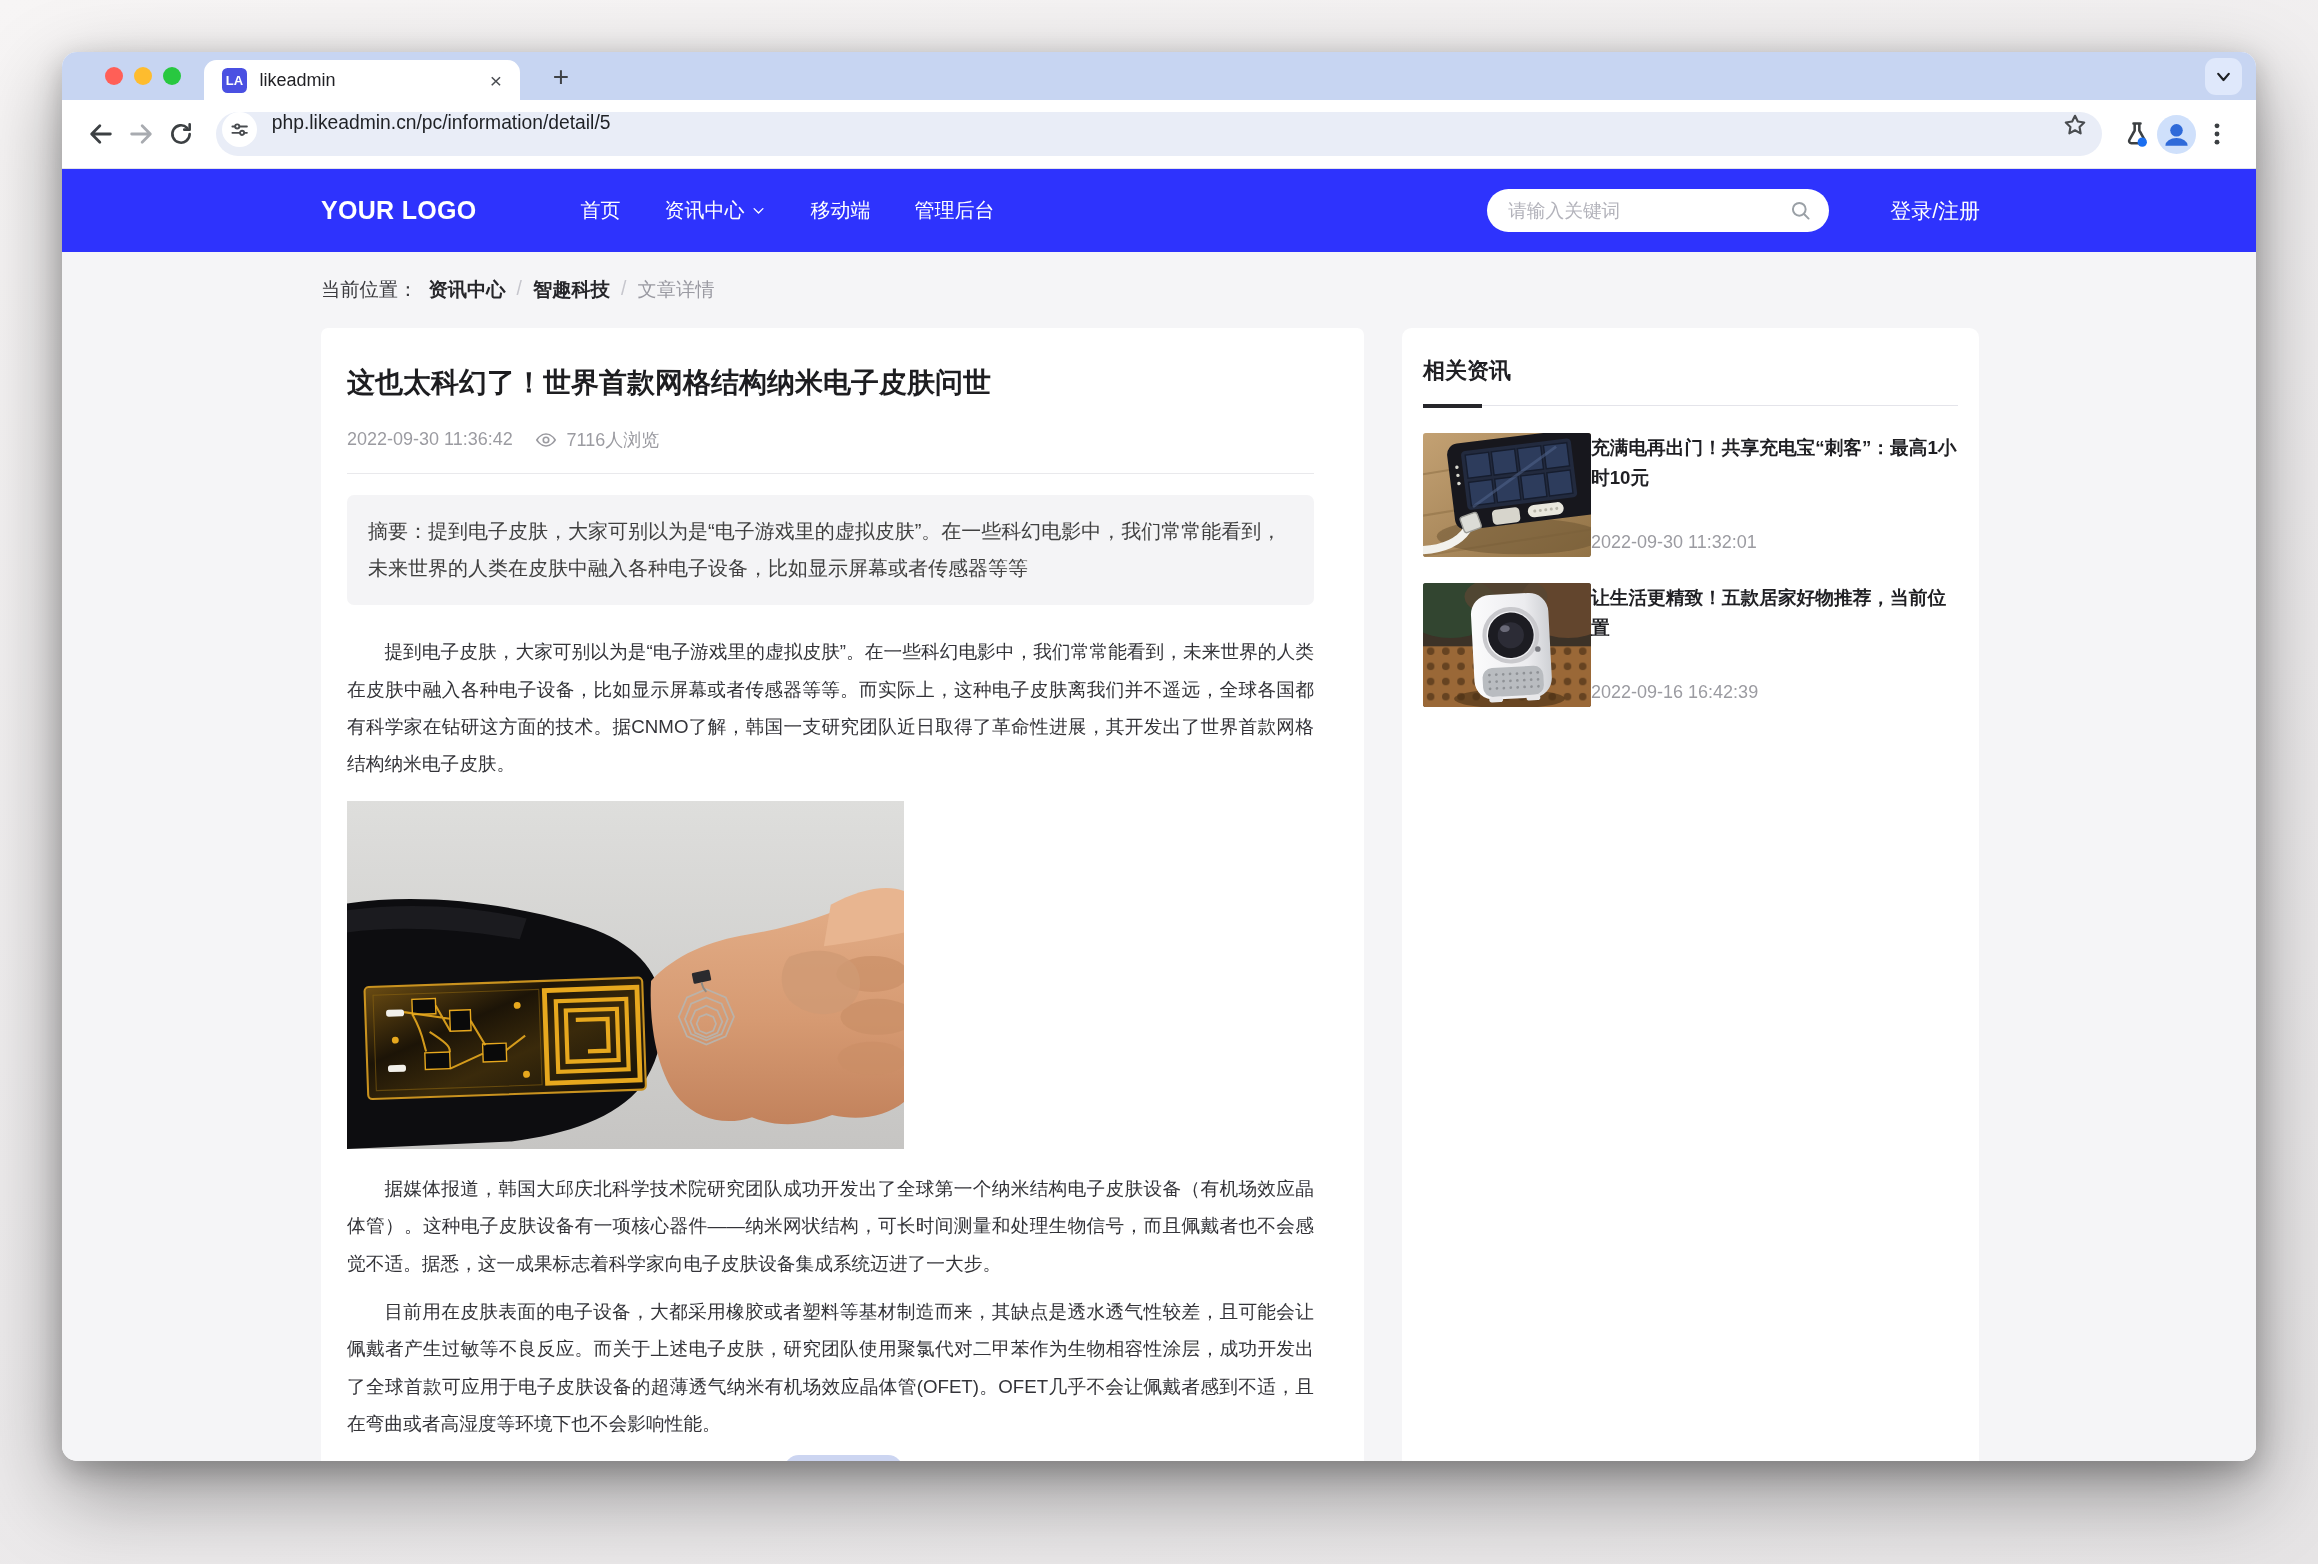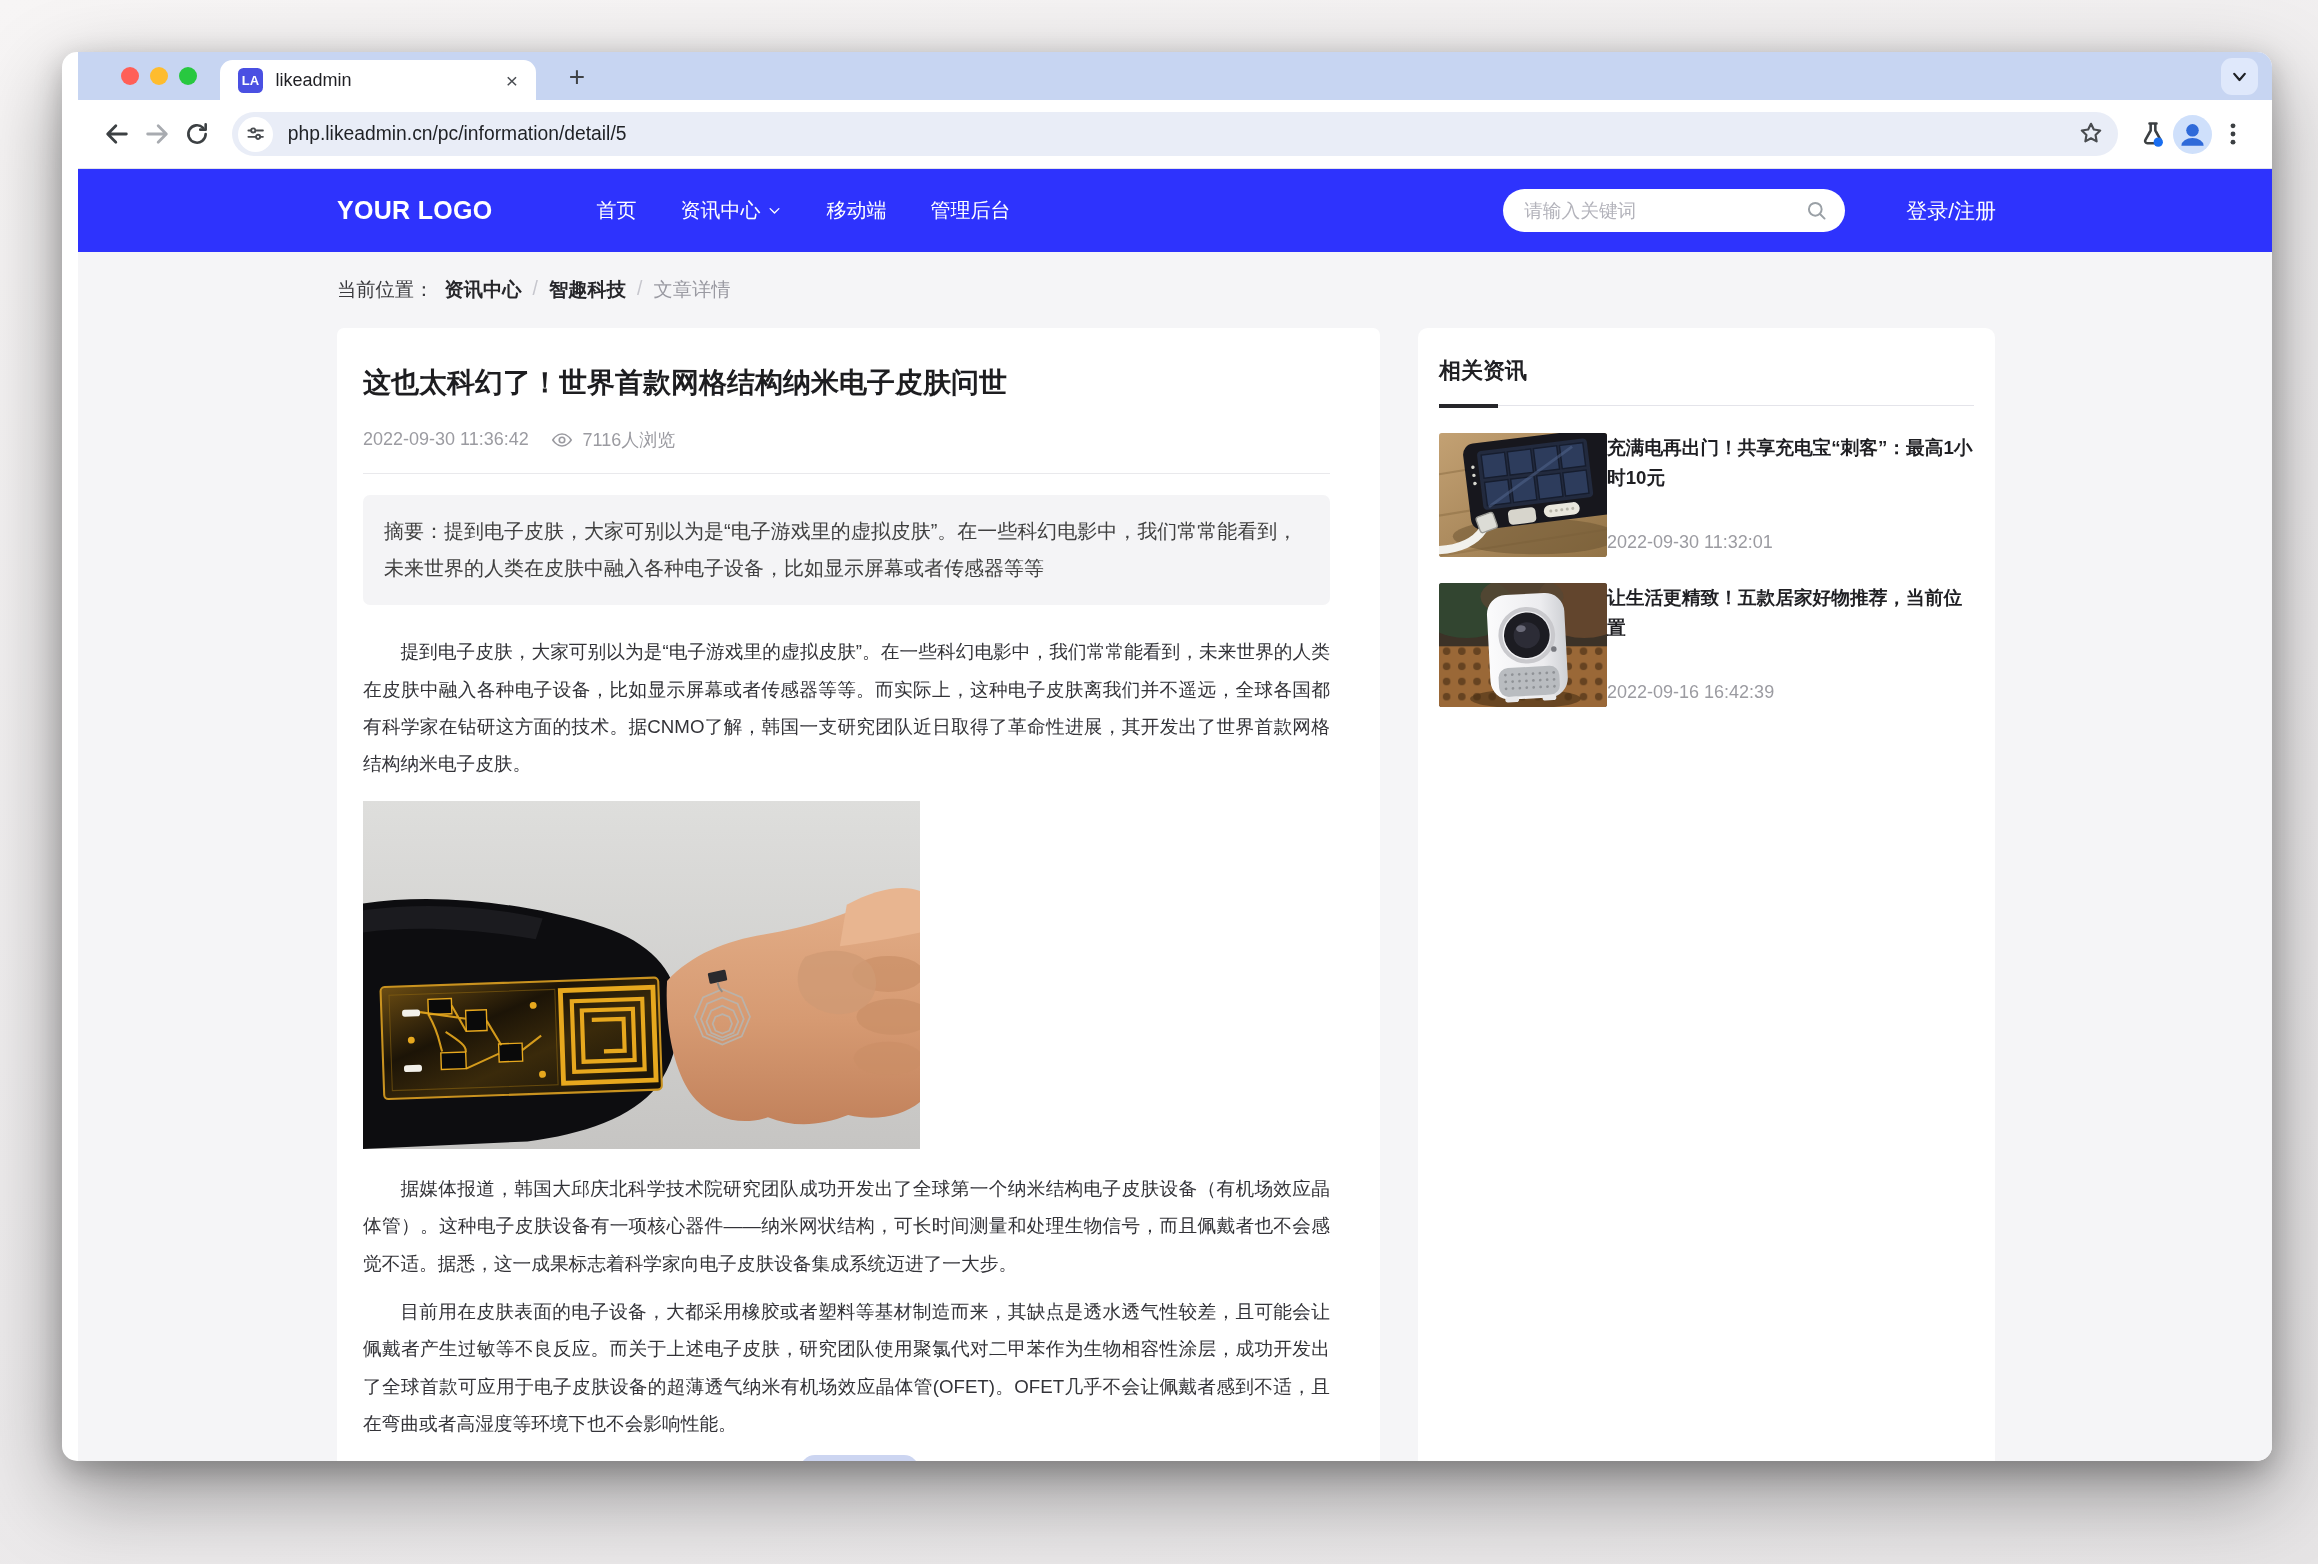--- a/index.html
+++ b/index.html
@@ -5,21 +5,20 @@
   html,body{margin:0;padding:0;}
   body{
     width:2319px;height:1564px;position:relative;overflow:hidden;
     background:linear-gradient(160deg,#f7f5f5 0%,#edebec 55%,#e6e4e5 100%);
     font-family:"Liberation Sans","DejaVu Sans",sans-serif;
   }
   .window{
     position:absolute;left:62px;top:52px;width:2194px;height:1409px;
     border-radius:15px;overflow:hidden;background:#fff;
     box-shadow:0 31px 83px rgba(0,0,0,.38),0 8.3px 28px rgba(0,0,0,.22);
-    padding-left:16px;
   }
   
   .tabstrip{height:48px;background:#c7d5f2;position:relative;}
   .traffic{position:absolute;left:43px;top:15px;display:flex;gap:11px;}
   .traffic span{width:18px;height:18px;border-radius:50%;display:block;}
   .t-red{background:#ff5f57;}.t-yellow{background:#febc2e;}.t-green{background:#28c840;}
   .tab{position:absolute;left:142px;bottom:0;width:316px;height:40px;background:#fff;
     border-radius:12.4px 12.4px 0 0;display:flex;align-items:center;padding:0 18px;box-sizing:border-box;}
   .favicon{width:25px;height:25px;border-radius:5.5px;background:#4a50e2;color:#fff;
     font-size:13px;font-weight:bold;display:flex;align-items:center;justify-content:center;flex:none;}
@@ -27,21 +26,21 @@
   .tab-close{margin-left:auto;font-size:21px;color:#4a4d52;line-height:1;}
   .newtab{position:absolute;left:484px;top:9.7px;width:30px;height:30px;font-size:28px;
     color:#3f4246;display:flex;align-items:center;justify-content:center;}
   .strip-chevron{position:absolute;right:14px;top:5.5px;width:37px;height:37px;border-radius:11px;
     background:#dfe8fb;display:flex;align-items:center;justify-content:center;}
   
   .toolbar{height:69px;background:#fff;display:flex;align-items:center;
     padding:0 19.3px;border-bottom:0.7px solid #e3e4e8;box-sizing:border-box;}
   .tb-btn{width:40px;height:40px;display:flex;align-items:center;justify-content:center;flex:none;}
   .omnibox{flex:1;height:44px;background:#e9edf7;border-radius:22px;display:flex;
-    align-items:center;margin:0 15px;padding:0 14px 0 5.5px;box-sizing:border-box;min-width:0;}
+    align-items:flex-start;margin:0 15px;padding:0 14px 0 5.5px;box-sizing:border-box;min-width:0;}
   .site-chip{width:35px;height:35px;border-radius:50%;background:#fff;display:flex;
     align-items:center;justify-content:center;flex:none;}
   .url-text{margin-left:15px;font-size:19.3px;color:#1f2125;white-space:nowrap;}
   .omni-spacer{flex:1;}
   
   .viewport{height:1388px;background:#f5f5f7;position:relative;overflow:hidden;}
   .siteheader{height:83px;background:#2e33fd;display:flex;align-items:center;
     padding:0 276px 0 259px;box-sizing:border-box;}
   .logo{font-size:25px;font-weight:bold;color:#fff;letter-spacing:0.3px;white-space:nowrap;}
   .mainnav{display:flex;gap:44px;margin-left:104px;align-items:center;}

